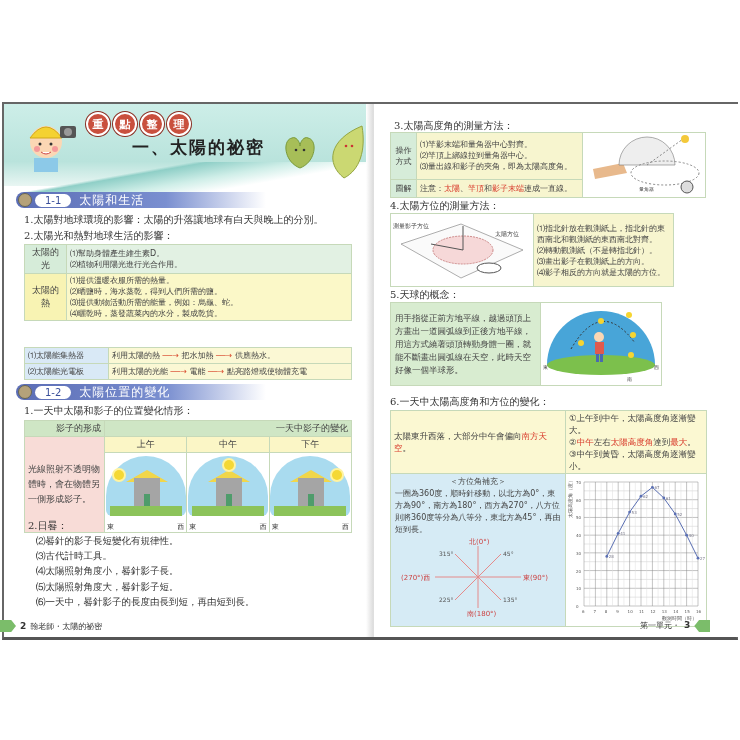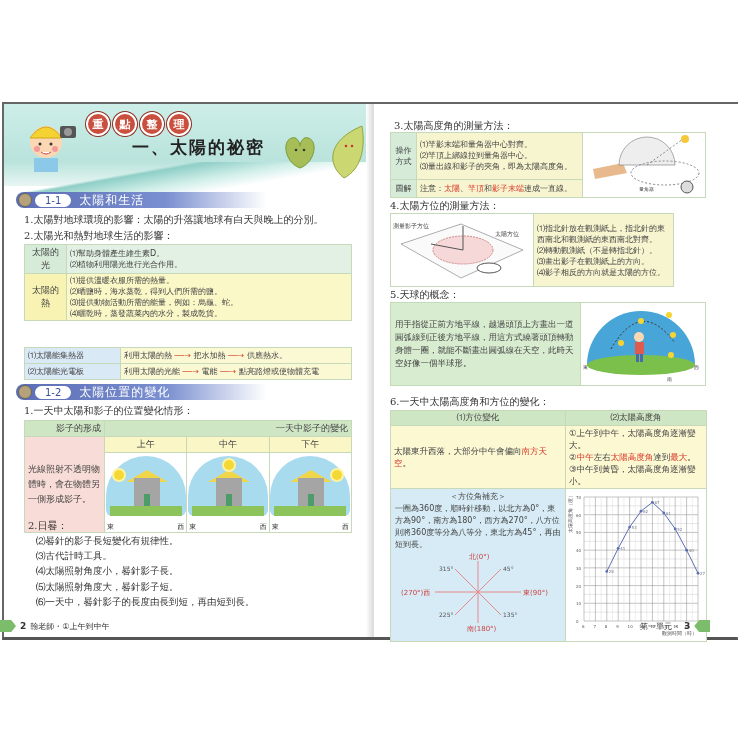--- a/index.html
+++ b/index.html
@@ -35,21 +35,21 @@
   .t1 { left: 20px; top: 247px; width: 328px; }
   .t1 .hd-green { background: #d6ecd9; width: 42px; text-align: center; font-size: 9px; }
   .t1 .bg-green { background: #e2f1e3; }
   .t1 .hd-yellow { background: #f8f3b3; text-align: center; font-size: 9px; }
   .t1 .bg-yellow { background: #fbf8c8; }
   .t1 .line { display: block; line-height: 11px; }
 
   
   .t2 { left: 20px; top: 343px; width: 328px; }
   .t2 td { height: 16px; }
-  .t2 .c1 { background: #d9e9f6; width: 96px; }
+  .t2 .c1 { background: #d9e9f6; width: 84px; }
   .t2 .c2 { background: #fbf8d4; }
   .arrow { color: #d94b2f; }
 
   
   .t3 { left: 20px; top: 418px; width: 328px; }
   .t3 .hd { background: #cfe6c5; text-align: right; font-size: 9px; height: 14px; }
   .t3 .sub { background: #fbf6c6; text-align: center; height: 14px; font-size: 9px; }
   .t3 .desc { background: #f8dcd7; width: 80px; font-size: 9px; line-height: 15px; }
   .t3 .img { background: #fff; height: 80px; padding: 0; position: relative; }
   .house-scene { position: relative; width: 80px; height: 66px; margin: 2px auto 0; }
@@ -71,32 +71,32 @@
   .r-t1 { left: 390px; top: 132px; width: 316px; }
   .r-t1 .hd { background: #d6ecd9; width: 26px; text-align: center; font-size: 8px; }
   .r-t1 .body { background: #f7f5cf; line-height: 11px; }
   .r-t1 .red { color: #d8392a; }
   .r-t1 .imgcell { background: #fff; width: 122px; padding: 0; }
 
   .r-t2 { left: 390px; top: 213px; width: 284px; }
   .r-t2 .imgcell { background: #fff; width: 142px; height: 72px; padding: 0; }
   .r-t2 .body { background: #f7f5cf; line-height: 11px; }
 
-  .r-t3 { left: 390px; top: 302px; width: 316px; }
+  .r-t3 { left: 390px; top: 302px; width: 272px; }
   .r-t3 .body { background: #d8ecd0; width: 190px; font-size: 8.5px; line-height: 13px; padding: 4px; }
   .r-t3 .imgcell { background: #fff; height: 80px; padding: 0; }
 
   .r-t4 { left: 390px; top: 410px; width: 316px; }
   .r-t4 .hd { background: #cfe6c5; text-align: center; height: 14px; font-size: 8.5px; }
   .r-t4 .body { background: #fbf8d2; font-size: 8.5px; line-height: 12px; }
   .r-t4 .red { color: #d8392a; }
   .r-t4 .blue { background: #d6ebf5; vertical-align: top; width: 175px; font-size: 8px; line-height: 12px; padding: 2px 4px; }
   .r-t4 .chartcell { background: #fff; padding: 0; vertical-align: top; }
 
-  .footer-right { position: absolute; left: 640px; top: 620px; height: 12px; display: flex; align-items: center; font-size: 8px; color: #333; }
+  .footer-right { position: absolute; left: 640px; top: 620px; height: 12px; display: flex; font-size: 8px; color: #333; }
   .footer-right .pno { font-weight: bold; font-size: 9px; margin: 0 4px; }
   .footer-right .tab { width: 16px; height: 12px; background: #7bbd6a; clip-path: polygon(30% 0, 100% 0, 100% 100%, 30% 100%, 0 50%); }
 </style>
 </head>
 <body>
 
 <div class="book">
 
   <div class="page left">
     <div class="banner">
@@ -355,24 +355,20 @@
       </svg>
     </td>
   </tr>
 </tbody>
   </table>
 
 <div class="para" style="left:390px; top:394px;">6.一天中太陽高度角和方位的變化：</div>
 
 <table class="tbl r-t4">
   <tbody>
-      <tr>
-    <td class="hd">⑴方位變化</td>
-    <td class="hd">⑵太陽高度角</td>
-  </tr>
   <tr>
     <td class="body" style="width:175px;">
       <span>太陽東升西落，大部分中午會偏向</span><span class="red">南方天空</span><span>。</span>
     </td>
     <td class="body">
       <div>①上午到中午，太陽高度角逐漸變大。</div>
       <div><span>②</span><span class="red">中午</span><span>左右</span><span class="red">太陽高度角</span><span>達到</span><span class="red">最大</span><span>。</span></div>
       <div>③中午到黃昏，太陽高度角逐漸變小。</div>
     </td>
   </tr>
@@ -479,19 +475,19 @@
         <text x="96" y="146" font-size="5" fill="#555">觀測時間（時）</text>
       </svg>
     </td>
   </tr>
 </tbody>
   </table>
 
 <div class="footer-left">
   <span class="tab"></span>
   <span class="pno">2</span>
-  <span>翰老師・①上午到中午</span>
+  <span>翰老師・太陽的祕密</span>
 </div>
 <div class="footer-right">
   <span>第一單元・</span>
   <span class="pno">3</span>
   <span class="tab"></span>
 </div>
 
 </body></html>

